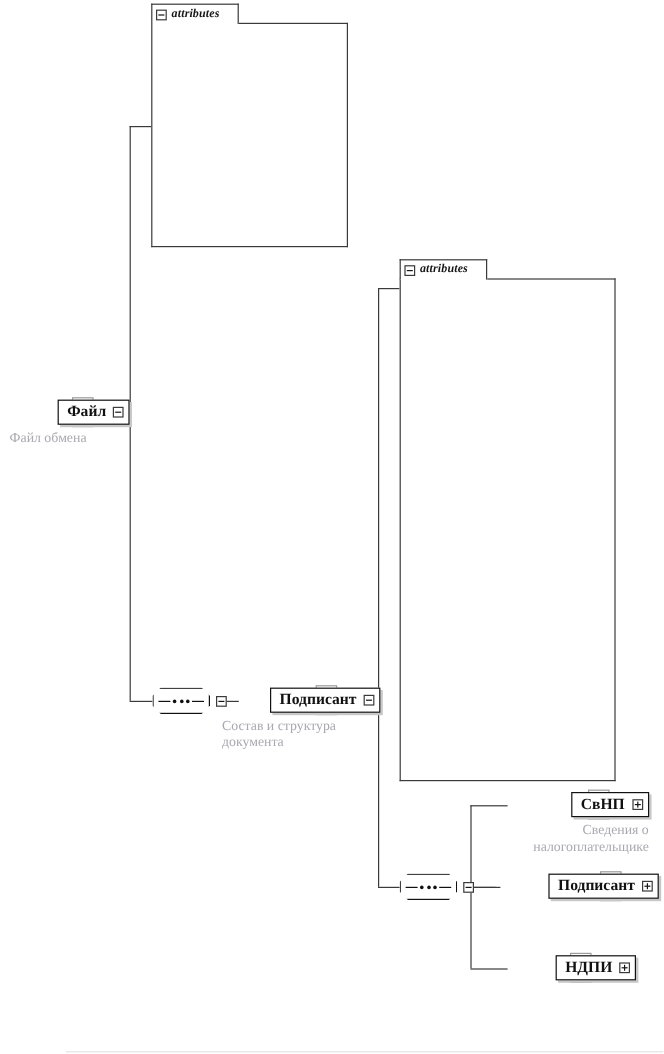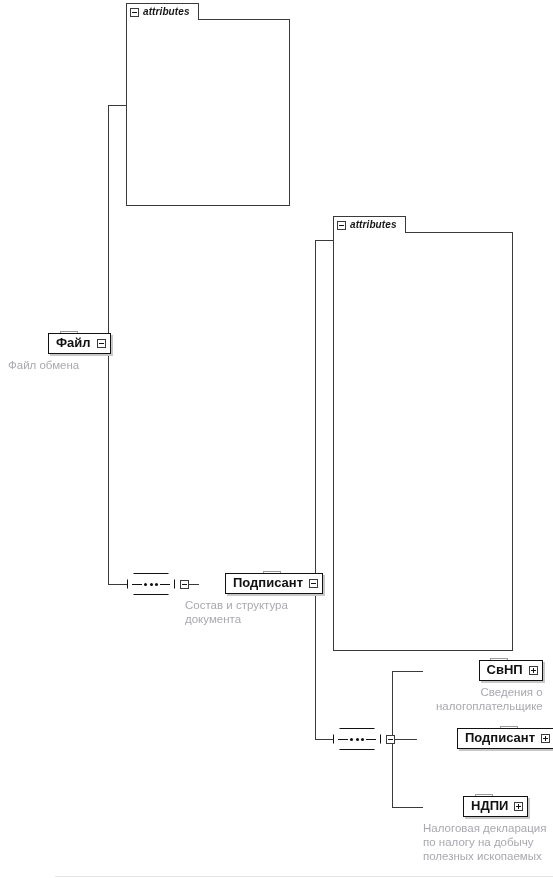--- a/index.html
+++ b/index.html
@@ -1,21 +1,21 @@
 <!DOCTYPE html>
 <html><head>
 <meta charset="utf-8">
 <style>
   html,body{margin:0;padding:0;background:#ffffff;}
   body{
     width:553px;height:878px;position:relative;overflow:hidden;
     font-family:"Liberation Sans","DejaVu Sans",sans-serif;
     -webkit-font-smoothing:antialiased;
   }
-  #canvas{position:absolute;left:0;top:0;width:553px;height:878px;}
+  #canvas{position:absolute;left:0;top:0;width:553px;height:878px;font-family:Liberation Serif, serif;}
 
   
   .ln-v{position:absolute;width:1px;background:#3a3a3a;}
   .ln-h{position:absolute;height:1px;background:#3a3a3a;}
 
   
   .attrbox{position:absolute;box-sizing:border-box;}
   .attrbox .tab{
     position:absolute;left:0;top:0;height:17px;
     border:1px solid #3a3a3a;border-bottom:none;background:#fff;
@@ -257,20 +257,17 @@
       <span class="pm plus"></span>
     </div>
   </div>
 
   <div class="elnode" style="left:423px;top:796px;">
     <div class="outer" style="left:52px;top:-2px;width:18px;height:25px;"></div>
     <div class="shell">
       <span class="t">НДПИ</span>
       <span class="pm plus"></span>
     </div>
-    <div class="desc">Налоговая декларация
-по налогу на добычу
-полезных ископаемых</div>
   </div>
 
   <div class="footrule"></div>
 
 </div>
 
 </body></html>

